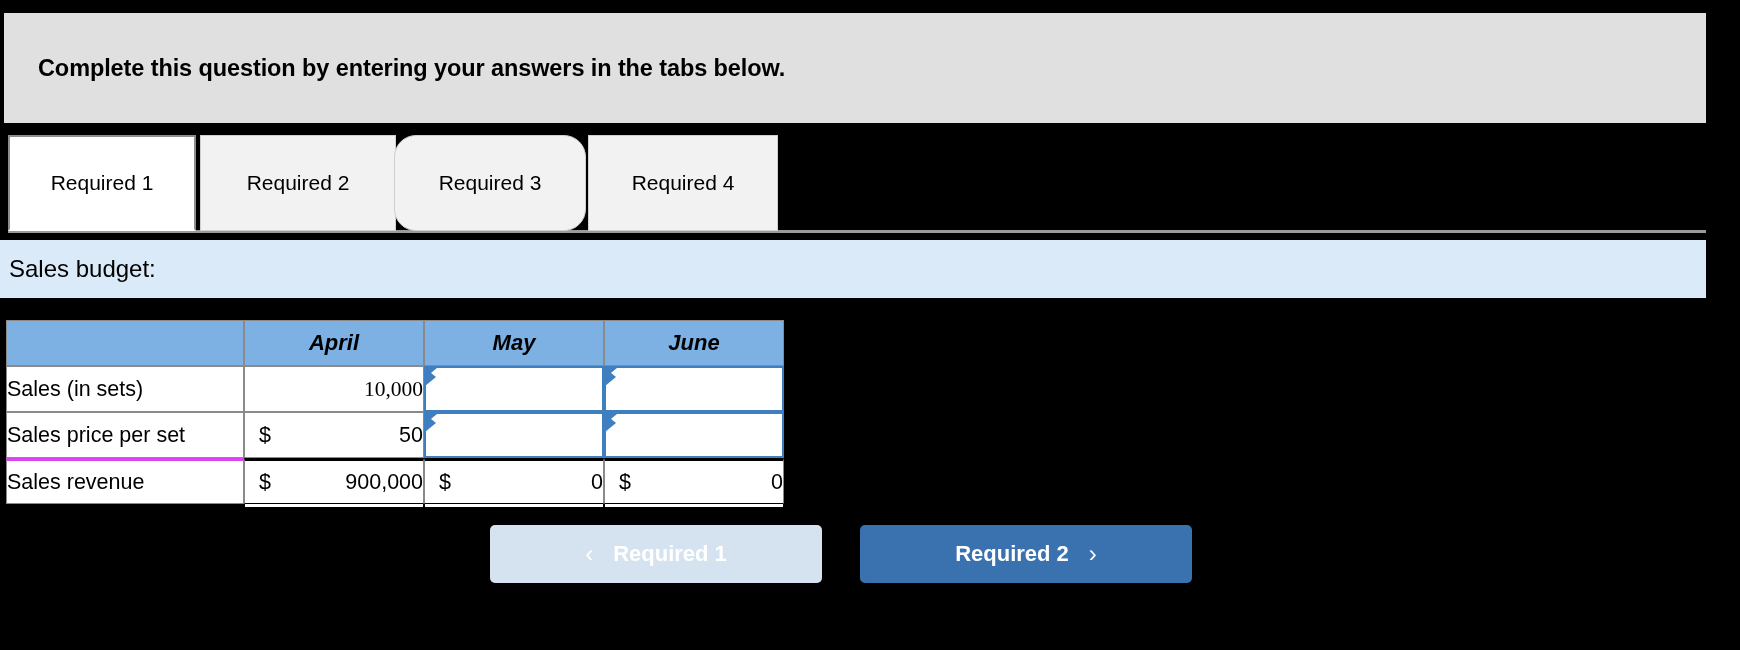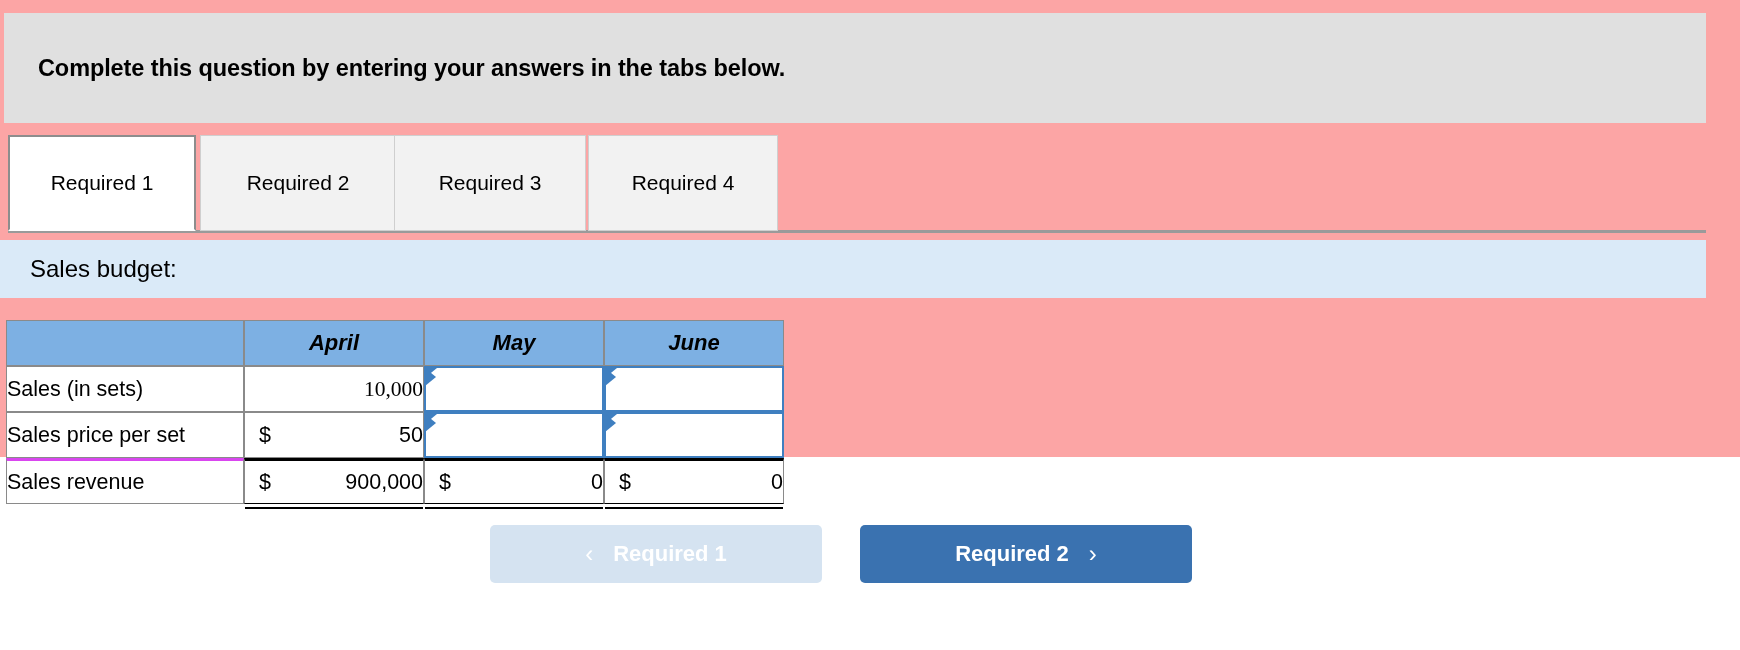--- a/index.html
+++ b/index.html
@@ -3,21 +3,21 @@
 <meta charset="utf-8">
 <style>
   * { box-sizing: border-box; }
   html, body {
     margin: 0; padding: 0;
     width: 1740px; height: 650px;
     background: #ffffff;
     font-family: "Liberation Sans", sans-serif;
     overflow: hidden;
   }
-  .page { position: relative; width: 1740px; height: 457px; background:#fca5a5; }
+  .page { position: relative; width: 1740px; height: 650px; background:#000000; }
 
   
   .instruction-banner {
     position: absolute;
     left: 4px; top: 13px;
     width: 1702px; height: 110px;
     background: #e0e0e0;
     display: flex; align-items: center;
   }
   .instruction-text {
@@ -53,33 +53,33 @@
     user-select: none;
   }
   .tab.active {
     background: #ffffff;
     border: 2px solid #8d8d8d;
     border-bottom: 2px solid #ffffff;
     z-index: 3;
   }
   .tab-0 { left: 8px;   width: 188px; }
   .tab-1 { left: 200px; width: 196px; }
-  .tab-2 { left: 394px; width: 192px; }
+  .tab-2 { left: 394px; width: 192px; border-radius: 22px; }
   .tab-3 { left: 588px; width: 190px; }
 
   
   .section-bar {
     position: absolute;
     left: 0; top: 240px;
     width: 1706px; height: 58px;
     background: #daeaf8;
     display: flex; align-items: center;
   }
   .section-bar-title {
-    margin-left: 30px;
+    margin-left: 9px;
     font-size: 24px;
     color: #000;
   }
 
   
   .budget-table {
     position: absolute;
     left: 6px; top: 320px;
     border-collapse: separate;
     border-spacing: 0;

